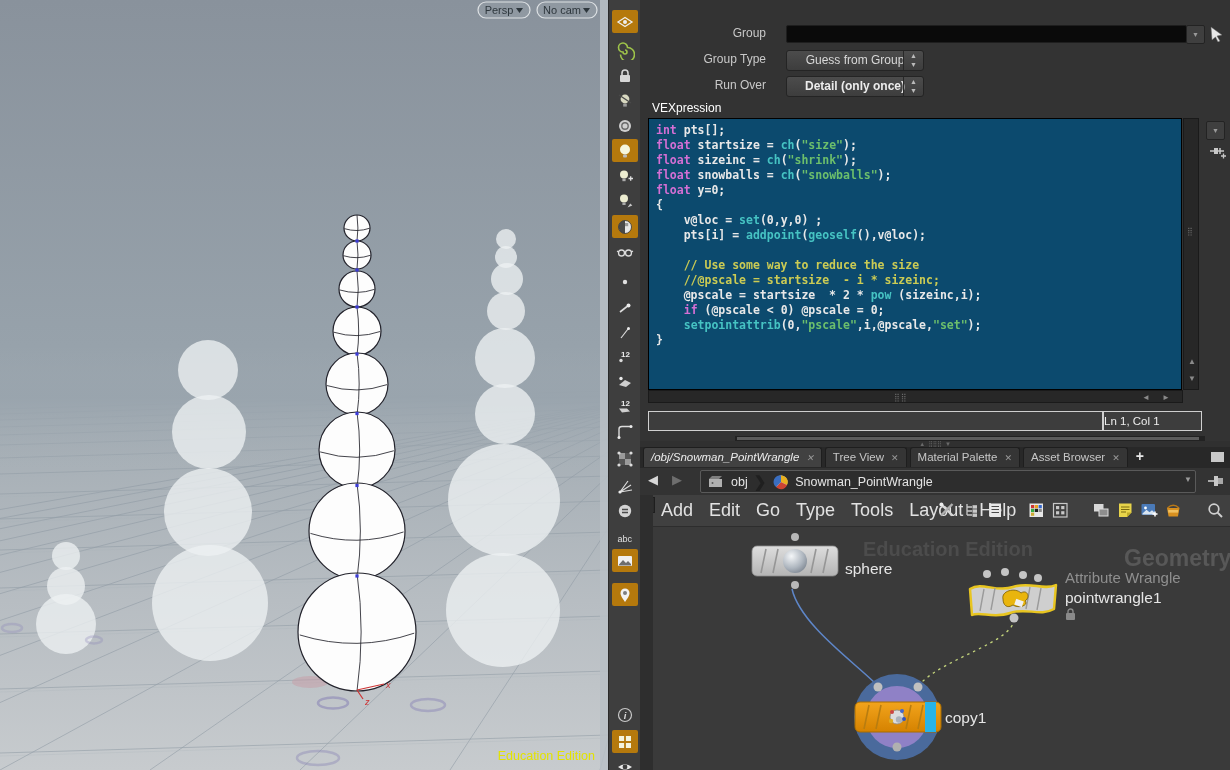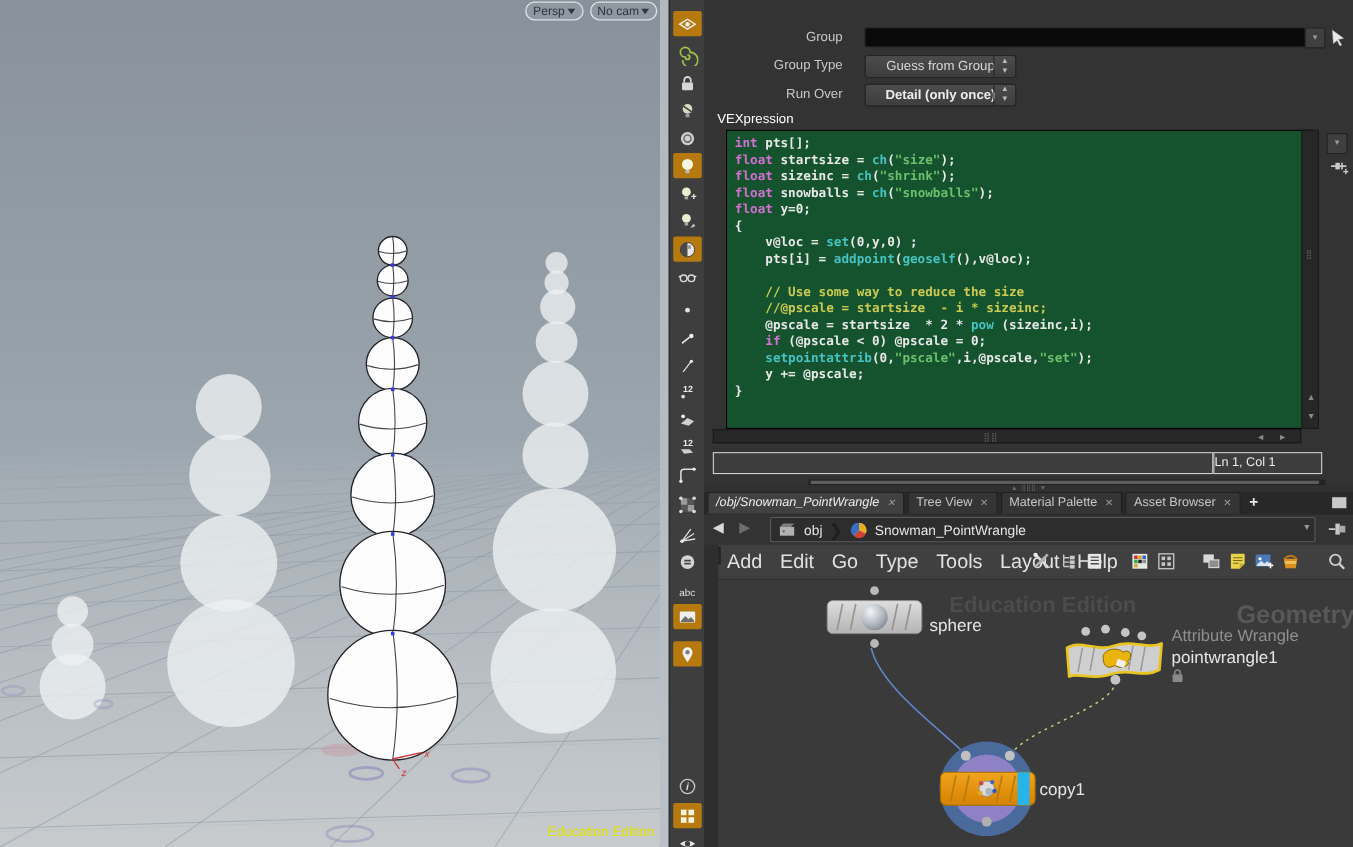--- a/index.html
+++ b/index.html
@@ -20,21 +20,21 @@
   .prow{position:absolute;left:0;width:590px;height:22px;}
   .plabel{position:absolute;left:0;top:3px;width:126px;text-align:right;font-size:12px;color:#c9c9c9;}
   .pfield{position:absolute;left:146px;top:2px;width:399px;height:16px;background:#0a0a0a;border:1px solid #1e1e1e;border-radius:2px;}
   .ddbtn{position:absolute;top:2px;width:17px;height:17px;background:#3f3f3f;border:1px solid #232323;
          color:#9a9a9a;font-size:7px;text-align:center;line-height:17px;border-radius:2px;}
   .combo{position:absolute;left:146px;top:1px;width:136px;height:19px;background:linear-gradient(#4c4c4c,#3d3d3d);
          border:1px solid #242424;border-radius:3px;color:#d8d8d8;font-size:12px;text-align:center;line-height:19px;}
   .combo .spin{position:absolute;right:0;top:0;width:19px;height:19px;border-left:1px solid #282828;
          font-size:7px;line-height:9px;color:#bbb;text-align:center;}
   #vexlabel{position:absolute;left:12px;top:101px;font-size:12px;color:#ffffff;}
-  #codebox{position:absolute;left:20px;top:118px;width:534px;height:272px;background:#14532d;border:1px solid #000;
+  #codebox{position:absolute;left:8px;top:118px;width:534px;height:272px;background:#0c4a6e;border:1px solid #000;
            font-family:"DejaVu Sans Mono","Liberation Mono",monospace;font-size:11.5px;font-weight:bold;
            line-height:15px;padding:4px 0 0 7px;box-sizing:border-box;overflow:hidden;}
   .cl{white-space:pre;color:#e8e8e8;}
   .tk-k{color:#d46fd4;} .tk-f{color:#46c3c3;} .tk-s{color:#6cbf6c;} .tk-c{color:#cbcb54;} .tk-p{color:#e8e8e8;}
   #vscroll{position:absolute;left:543px;top:118px;width:16px;height:272px;background:#272727;border:1px solid #1a1a1a;box-sizing:border-box;}
   #bscroll{position:absolute;left:8px;top:390px;width:535px;height:13px;background:#272727;border:1px solid #1a1a1a;box-sizing:border-box;}
   .grip{color:#6a6a6a;font-size:8px;letter-spacing:1px;}
   .scrbtn{color:#8a8a8a;font-size:8px;}
   .statbox{position:absolute;top:411px;height:20px;background:#3d3d3d;border:1px solid #cfcfcf;box-sizing:border-box;}
   #statright{line-height:18px;text-align:left;font-size:11.5px;color:#ececec;}
@@ -434,21 +434,20 @@
             <div class="cl"><span class="tk-k">float</span><span class="tk-p"> y=0;</span></div>
             <div class="cl"><span class="tk-p">{</span></div>
             <div class="cl"><span class="tk-p">    v@loc = </span><span class="tk-f">set</span><span class="tk-p">(0,y,0) ;</span></div>
             <div class="cl"><span class="tk-p">    pts[i] = </span><span class="tk-f">addpoint</span><span class="tk-p">(</span><span class="tk-f">geoself</span><span class="tk-p">(),v@loc);</span></div>
             <div class="cl">&nbsp;</div>
             <div class="cl"><span class="tk-c">    // Use some way to reduce the size</span></div>
             <div class="cl"><span class="tk-c">    //@pscale = startsize  - i * sizeinc;</span></div>
             <div class="cl"><span class="tk-p">    @pscale = startsize  * 2 * </span><span class="tk-f">pow</span><span class="tk-p"> (sizeinc,i);</span></div>
             <div class="cl"><span class="tk-p">    </span><span class="tk-k">if</span><span class="tk-p"> (@pscale &lt; 0) @pscale = 0;</span></div>
             <div class="cl"><span class="tk-p">    </span><span class="tk-f">setpointattrib</span><span class="tk-p">(0,</span><span class="tk-s">"pscale"</span><span class="tk-p">,i,@pscale,</span><span class="tk-s">"set"</span><span class="tk-p">);</span></div>
-            <div class="cl"><span class="tk-p">    y += @pscale;</span></div>
             <div class="cl"><span class="tk-p">}</span></div>
           </div>
         </div>
       <div id="vscroll">
         <div class="grip" style="position:absolute;left:3px;top:108px">⣿</div>
         <div class="scrbtn" style="position:absolute;left:4px;top:238px">▲</div>
         <div class="scrbtn" style="position:absolute;left:4px;top:255px">▼</div>
       </div>
       <div id="bscroll">
         <div class="grip" style="position:absolute;left:245px;top:2px">⣿⣿</div>

